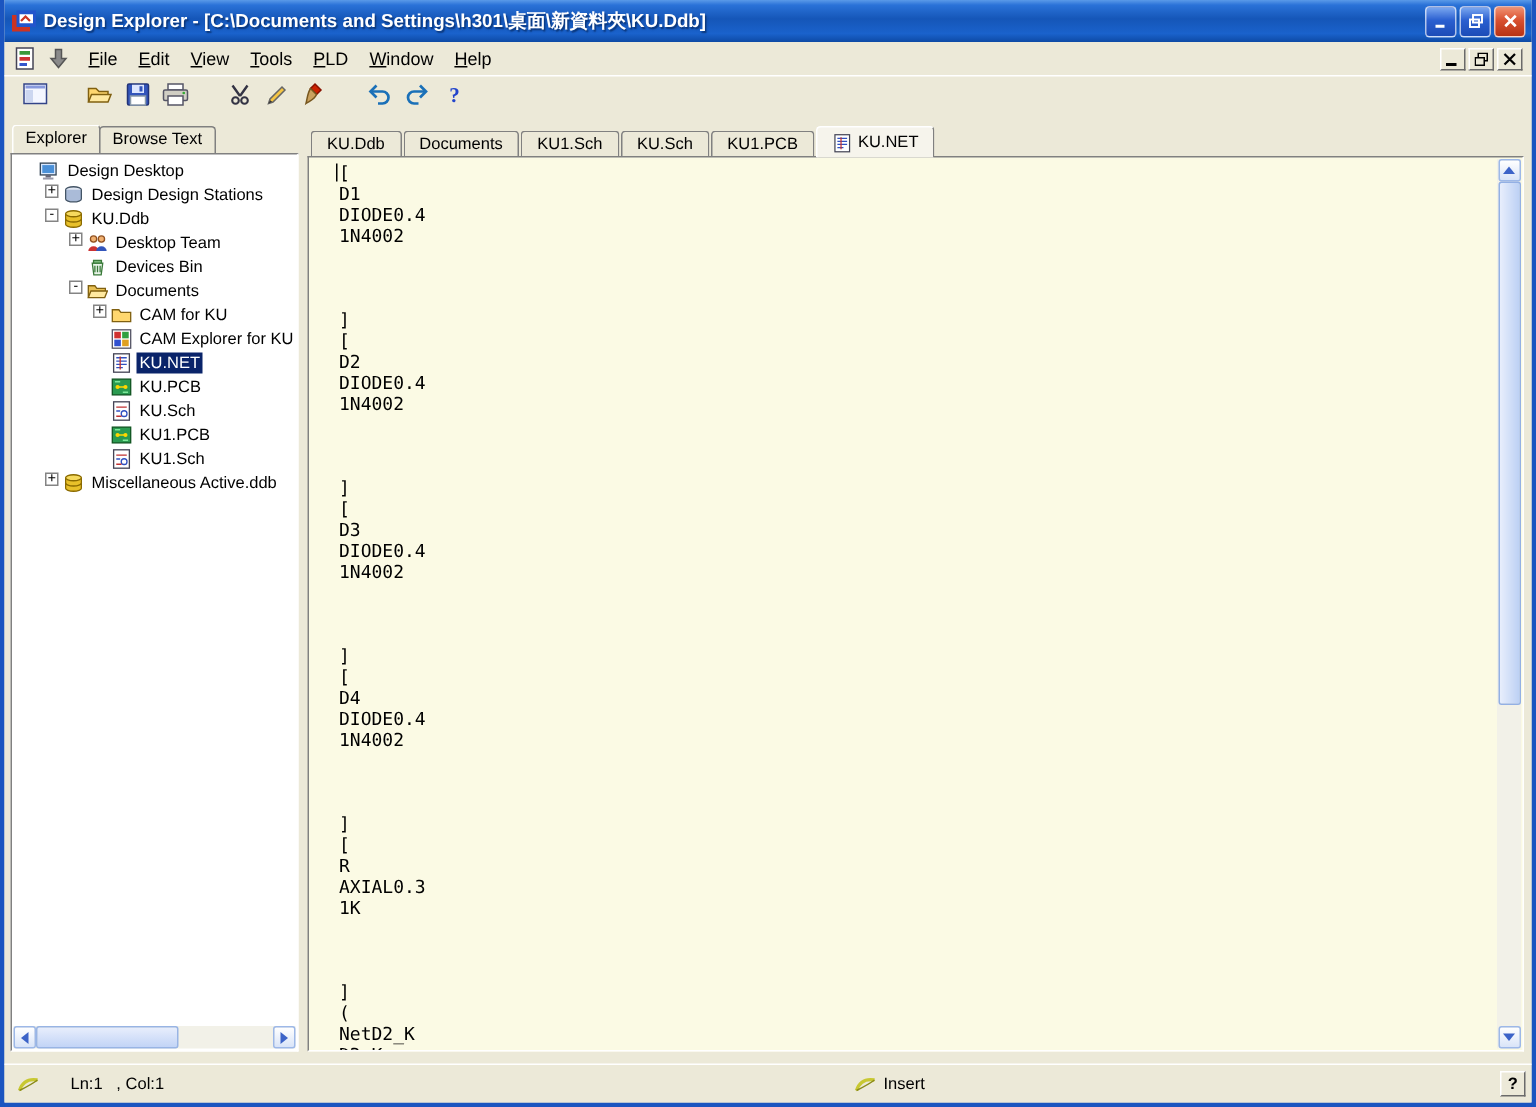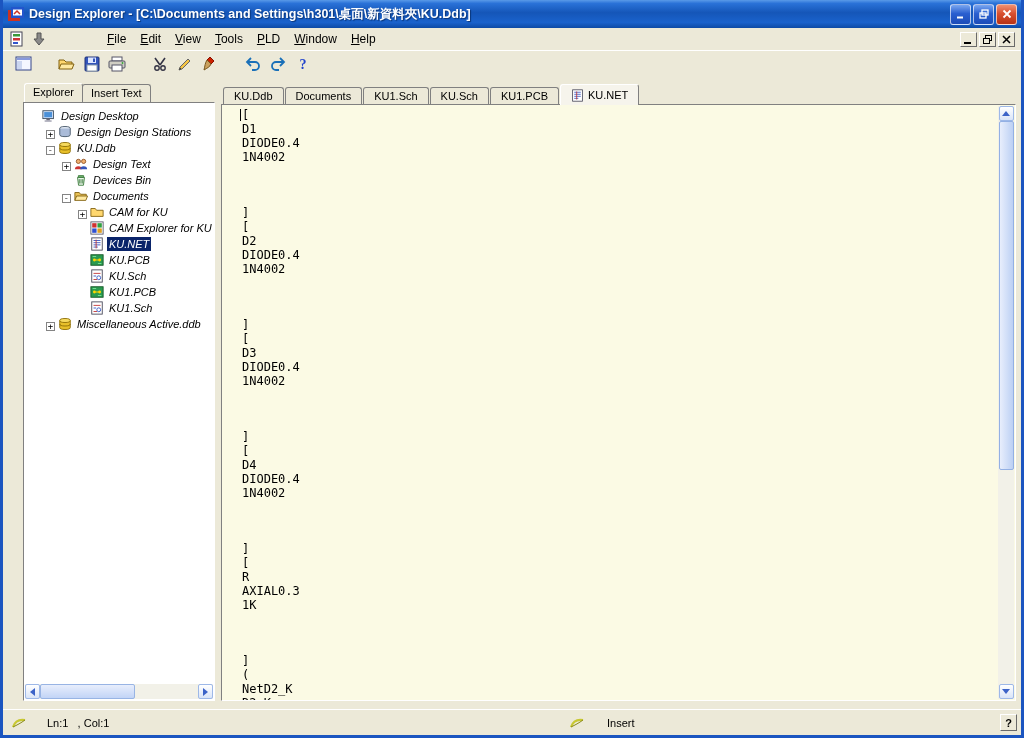--- a/index.html
+++ b/index.html
@@ -15,45 +15,45 @@
   .t-text { flex:1; color:#fff; font-weight:bold; font-size:12.5px; white-space:nowrap; overflow:hidden;
     text-shadow:1px 1px 1px #0a3578; }
   .t-btns { display:flex; gap:2px; }
   .xpbtn { width:21px; height:21px; border-radius:3px; border:1px solid rgba(255,255,255,.65);
     background:linear-gradient(180deg,#7aa7f0,#2a5fd0 45%,#1c4cb8); display:flex; align-items:center; justify-content:center; }
   .xpbtn.close { background:linear-gradient(180deg,#f09070,#d85030 45%,#b83315); }
 
   
   .menubar { height:22px; flex:none; display:flex; align-items:center; background:#ece9d8; padding:0 3px; }
   .m-icon { width:17px; height:16px; margin:0 3px; flex:none; }
-  #menu-items { display:flex; align-items:center;margin-left:48px; }
+  #menu-items { display:flex; align-items:center; }
   .menu-item { font-size:12px; padding:3px 7px; color:#000; cursor:default; }
   .mdi-btns { margin-left:auto; display:flex; gap:2px; padding-right:3px; }
   .mdibtn { width:17px; height:15px; background:#ece9d8; border:1px solid;
     border-color:#fff #6a6a6a #6a6a6a #fff; display:flex; align-items:center; justify-content:center; }
 
   
   .toolbar { height:30px; flex:none; display:flex; align-items:center; background:#ece9d8;
     border-top:1px solid #fff; padding:0 8px; }
   .tgroup { display:flex; align-items:center; margin-right:18px; }
   .tbtn { width:25px; height:25px; display:flex; align-items:center; justify-content:center; }
 
   
-  .main { flex:1; min-height:0; display:flex; gap:6px; padding:2px 5px 8px 20px; background:#ece9d8; }
+  .main { flex:1; min-height:0; display:flex; gap:6px; padding:2px 5px 8px 4px; background:#ece9d8; }
 
   
   .left-panel { width:192px; flex:none; display:flex; flex-direction:column; }
   .left-tabs { height:20px; flex:none; display:flex; align-items:flex-end; padding-left:1px; }
   .ltab { font-size:11px; padding:2px 8px 3px; background:#ece9d8; border:1px solid #808080;
     border-bottom:none; border-radius:3px 3px 0 0; margin-right:-1px; color:#000; }
   .ltab.active { position:relative; z-index:2; border-top-color:#fff; border-left-color:#fff;
     padding-bottom:4px; }
   .tree-panel { flex:1; background:#fff; border:1px solid; border-color:#808080 #fff #fff #808080;
     position:relative; overflow:hidden; padding:4px 0 18px 4px; }
-  .trow { display:flex; align-items:flex-end; height:16px; white-space:nowrap;font-style:italic; }
+  .trow { display:flex; align-items:flex-start; height:16px; white-space:nowrap; }
   .texp { width:9px; height:9px; flex:none; border:1px solid #848484; background:#fff; font-size:9px;
     line-height:7px; text-align:center; color:#000; margin-right:3px; font-family:"DejaVu Sans Mono",monospace; }
   .texp.empty { visibility:hidden; }
   .tind { flex:none; }
   .ticon { flex:none; margin-right:3px; display:flex; align-items:center; }
   .ticon svg { width:14px; height:14px; }
   .tlabel { font-size:11px; padding:1px 2px; color:#000; }
   .tlabel.selected { background:#0a246a; color:#fff; }
   .hscroll { position:absolute; left:1px; right:1px; bottom:1px; height:15px; background:#f2f1e8;
     display:flex; align-items:center; }
@@ -86,21 +86,21 @@
   .vscroll .sbtn { width:15px; }
   .vtrack { flex:1; position:relative; width:15px; }
   .vthumb { position:absolute; top:0; left:0; width:15px; height:62%;
     background:linear-gradient(90deg,#e8eefc,#bcd0f4); border:1px solid #93b0e4; border-radius:2px; }
 
   
   .statusbar { height:26px; flex:none; position:relative; background:#ece9d8; border-top:1px solid #fff;
     font-size:11px; color:#000; }
   .sb-icon { position:absolute; top:6px; }
   .sb-pos { position:absolute; left:44px; top:7px; white-space:pre; }
-  .sb-ins { position:absolute; left:604px; top:7px; }
+  .sb-ins { position:absolute; left:586px; top:7px; }
   .sb-help { position:absolute; right:4px; top:4px; width:17px; height:17px; background:#ece9d8;
     border:1px solid; border-color:#fff #6a6a6a #6a6a6a #fff; text-align:center; line-height:16px;
     font-weight:bold; font-size:11px; }
   u { text-decoration:underline; }
 </style>
 </head>
 <body>
 
 <div class="window">
 
@@ -245,21 +245,21 @@
             </svg></span>
         </span>
       </span>
     </div>
 
   <div class="main">
 
     <div class="left-panel">
       <div class="left-tabs" id="left-tabs">
           <span class="ltab active">Explorer</span>
-          <span class="ltab">Insert Text</span>
+          <span class="ltab">Browse Text</span>
         </div>
       <div class="tree-panel">
         <div id="tree">
             <div class="trow">
               <span class="tind" style="width: 2px;"></span>
               <span class="texp empty"></span>
               <span class="ticon">
                 <svg width="16" height="16" viewBox="0 0 16 16">
                   <rect x="1" y="2" width="12" height="9" fill="#d8e8ff" stroke="#345"></rect>
                   <rect x="2.5" y="3.5" width="9" height="6" fill="#4a90d8"></rect>
@@ -296,21 +296,21 @@
               <span class="tind" style="width: 34px;"></span>
               <span class="texp">+</span>
               <span class="ticon">
                 <svg width="16" height="16" viewBox="0 0 16 16">
                   <circle cx="5" cy="5" r="2.4" fill="#f0b070" stroke="#905020"></circle>
                   <circle cx="11" cy="5" r="2.4" fill="#f0b070" stroke="#905020"></circle>
                   <path d="M1 14 a4 3.5 0 0 1 8 0 Z" fill="#cc3333"></path>
                   <path d="M7 14 a4 3.5 0 0 1 8 0 Z" fill="#3355bb"></path>
                 </svg>
               </span>
-              <span class="tlabel">Design Text</span>
+              <span class="tlabel">Desktop Team</span>
             </div>
             <div class="trow">
               <span class="tind" style="width: 34px;"></span>
               <span class="texp empty"></span>
               <span class="ticon">
                 <svg width="16" height="16" viewBox="0 0 16 16">
                   <path d="M4 5 h8 l-1.2 9 h-5.6 Z" fill="#e8f4e8" stroke="#3a7a3a"></path>
                   <path d="M5 3 h6 v2 h-6 Z" fill="#7ab87a" stroke="#3a7a3a"></path>
                   <path d="M6 7 v5 M8 7 v5 M10 7 v5" stroke="#3a7a3a" fill="none"></path>
                 </svg>

